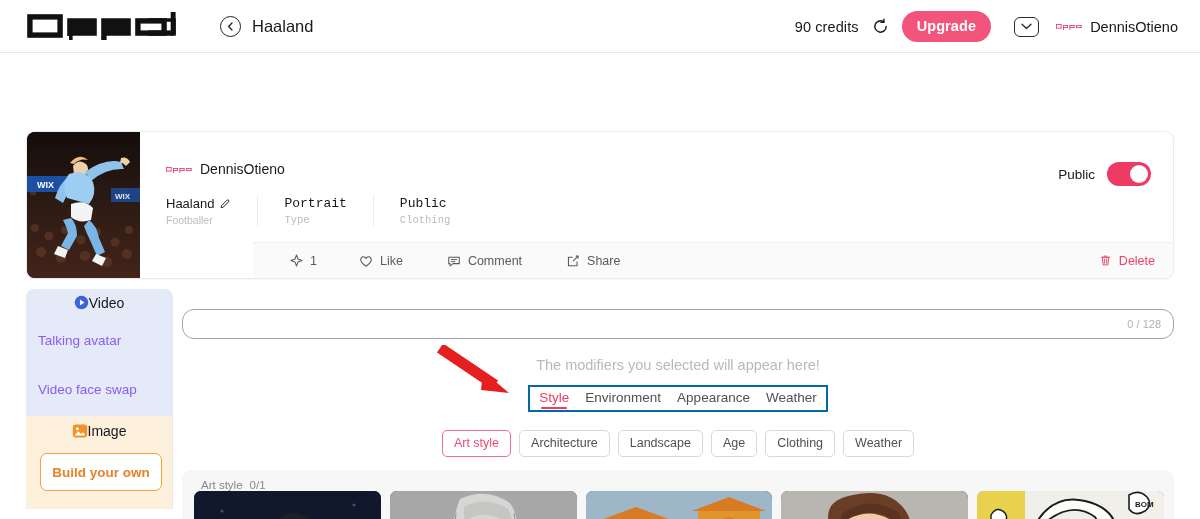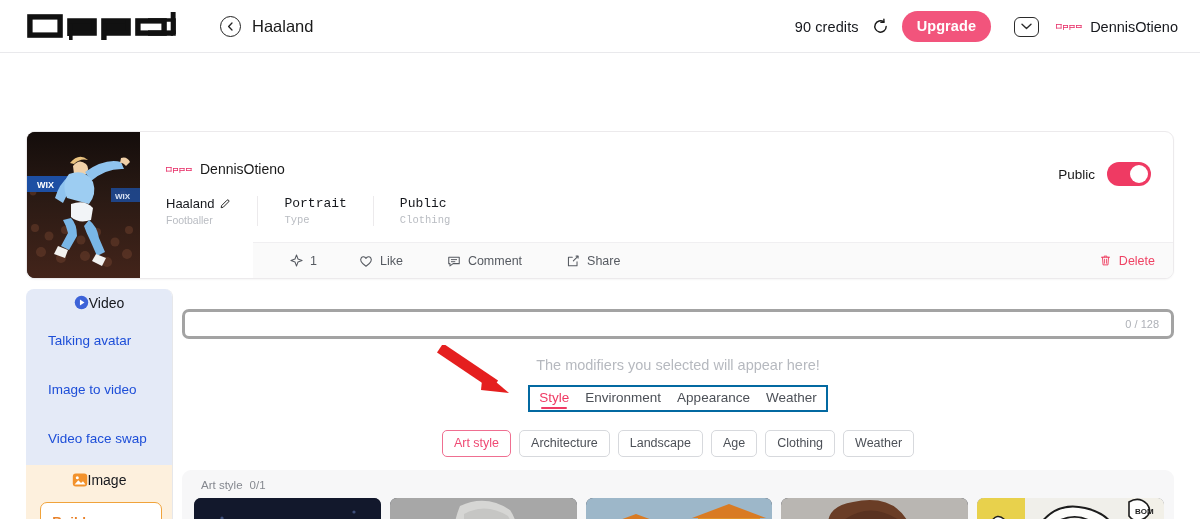--- a/index.html
+++ b/index.html
@@ -116,35 +116,35 @@
     width: 147px; border-radius: 8px 8px 0 0; overflow: hidden;
     border-right: 1px solid #e6e7ea;
   }
   .side-video { background: #e4eaf7; padding-bottom: 2px; }
   .side-head {
     display: flex; align-items: center; justify-content: center;
     gap: 0; height: 27px; font-size: 14px; color: #16181d;
   }
   .side-item {
     height: 49px; display: flex; align-items: center;
-    padding-left: 22px; font-size: 13.5px; color: #1d4ed8; cursor: pointer;
+    padding-left: 12px; font-size: 13.5px; color: #8b5cf6; cursor: pointer;
   }
   .side-image { background: #fdf0dd; padding-bottom: 18px; }
   .side-head.img { height: 29px; }
   .build-btn {
     margin: 8px 10px 0 14px; height: 38px;
     border: 1.4px solid #f0a33b; border-radius: 7px; background: #fff;
     display: flex; align-items: center; justify-content: center;
     font-size: 13.5px; font-weight: bold; color: #e8822a; cursor: pointer;
   }
 
   
   .main { position: absolute; left: 182px; top: 0; width: 992px; }
   .prompt-box {
-    height: 30px; border: 3px solid #a3a3a3; border-radius: 7px;
+    height: 30px; border: 1px solid #a3a3a3; border-radius: 12px;
     background: #fff; position: relative; margin: 20px 0 0 0;
   }
   .char-count {
     position: absolute; right: 12px; top: 50%; transform: translateY(-50%);
     font-size: 11px; color: #aeb1b7;
   }
   .modifier-hint {
     text-align: center; font-size: 14.5px; color: #b6b9bf;
     margin-top: 18px;
   }
@@ -169,21 +169,21 @@
   }
   .chip {
     border: 1px solid #d7d9dd; border-radius: 5px; background: #fff;
     font-size: 12.5px; color: #4c5057; padding: 5px 11px 6px; cursor: pointer;
   }
   .chip.active { border-color: #ef6f91; color: #ef4a74; }
   .cards-panel {
     margin-top: 13px; background: #f7f7f8;
     border-radius: 9px 9px 0 0; padding: 9px 10px 0 12px;
   }
-  .cards-label { font-size: 11.5px; color: #85888f; margin-bottom: 7px; }
+  .cards-label { font-size: 11.5px; color: #85888f; }
   .cards-label span { margin-left: 7px; }
   .cards-row { display: flex; gap: 9px; }
   .card {
     width: 192px; height: 98px; border-radius: 7px;
     position: relative; overflow: hidden; cursor: pointer;
     background: #2a2f3c;
   }
 
   
   .arrow-svg { position: absolute; left: 437px; top: 292px; pointer-events: none; }
@@ -432,23 +432,20 @@
           <svg width="15" height="15" viewBox="0 0 16 16">
             <circle cx="8" cy="8" r="7.2" fill="#3d63d8"></circle>
             <path d="M6.3 4.9 L11.2 8 L6.3 11.1 Z" fill="#fff"></path>
           </svg>
           <span>Video</span>
         </div>
         <div class="side-item">
           <span>Talking avatar</span>
         </div>
         <div class="side-item">
-          <span>Image to video</span>
-        </div>
-        <div class="side-item">
           <span>Video face swap</span>
         </div>
       </div>
       <div class="side-image">
         <div class="side-head img">
           <svg width="16" height="16" viewBox="0 0 16 16">
             <rect x="0.8" y="1.6" width="14.4" height="12.8" rx="3" fill="#f2922c"></rect>
             <circle cx="5.3" cy="5.7" r="1.5" fill="#fff"></circle>
             <path d="M2.6 12.4 L6.3 8.2 L9 11 L11 9.2 L13.4 12.4 Z" fill="#fff"></path>
           </svg>

